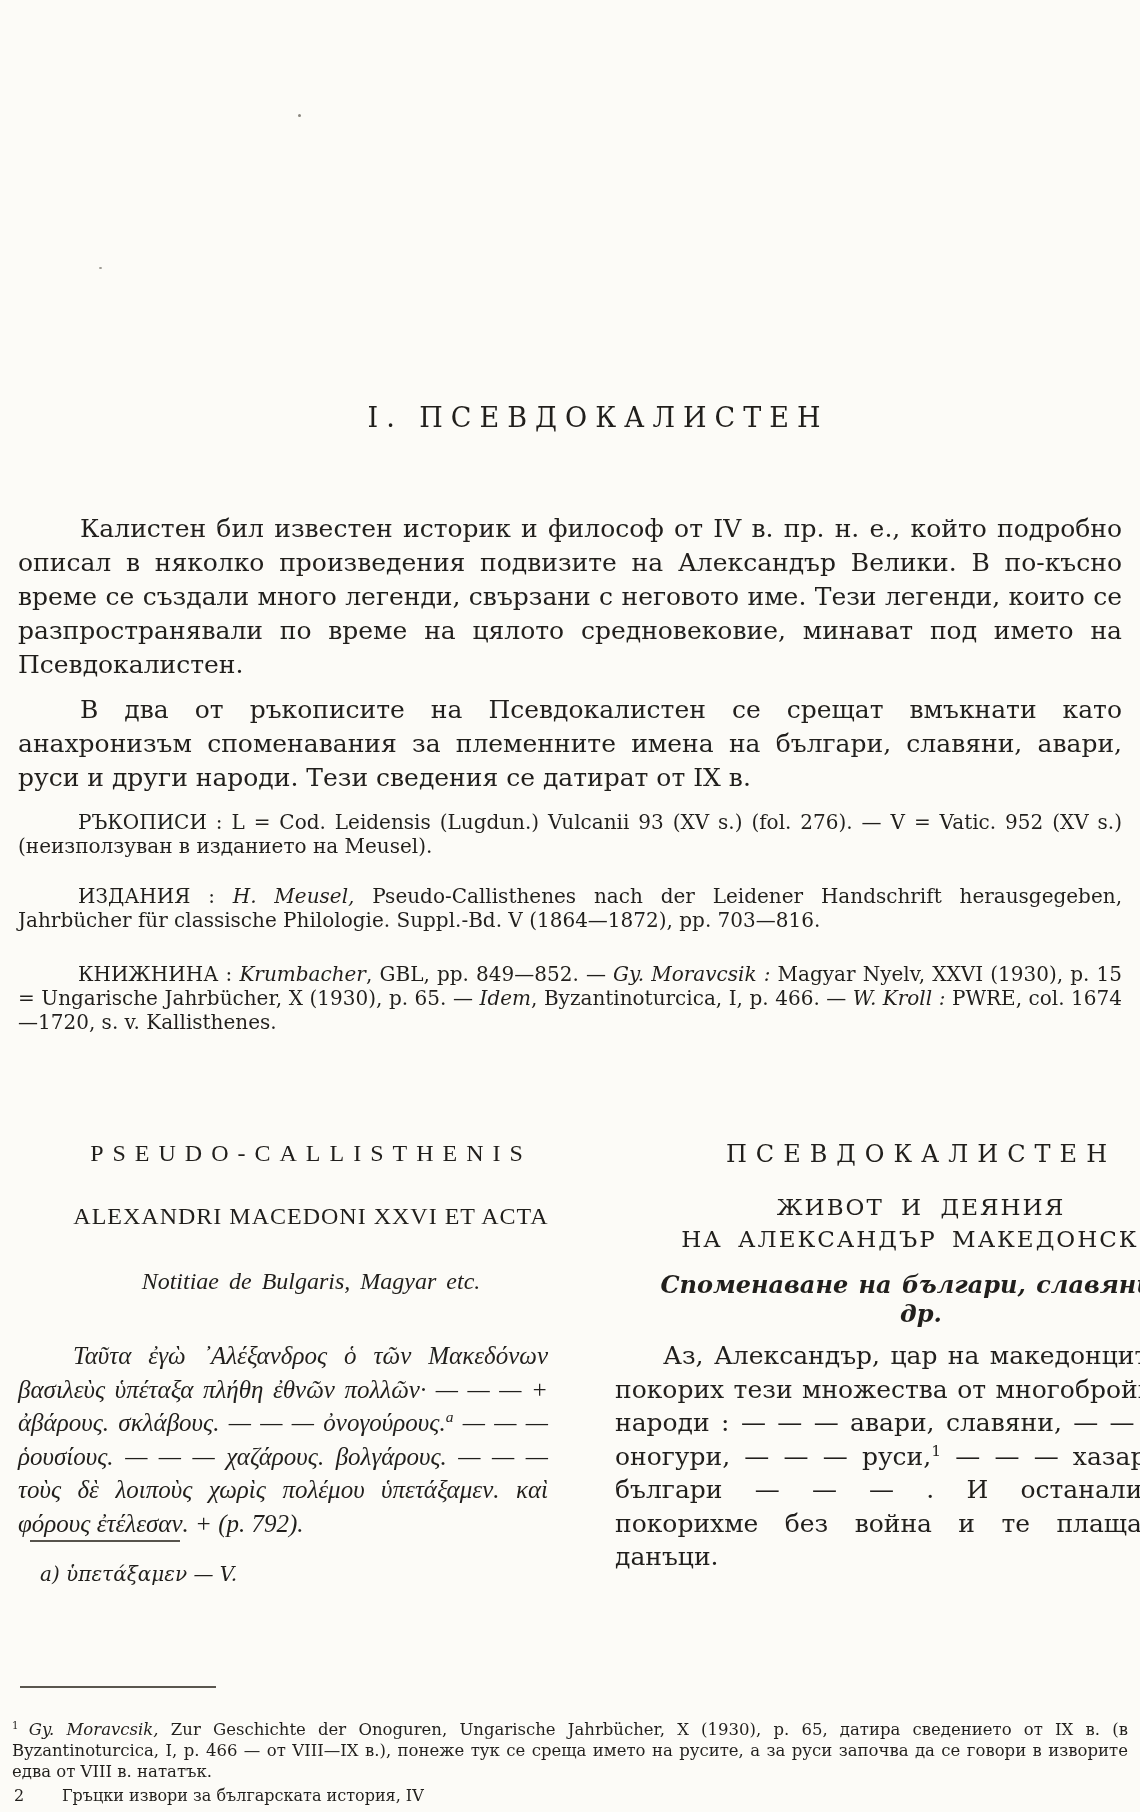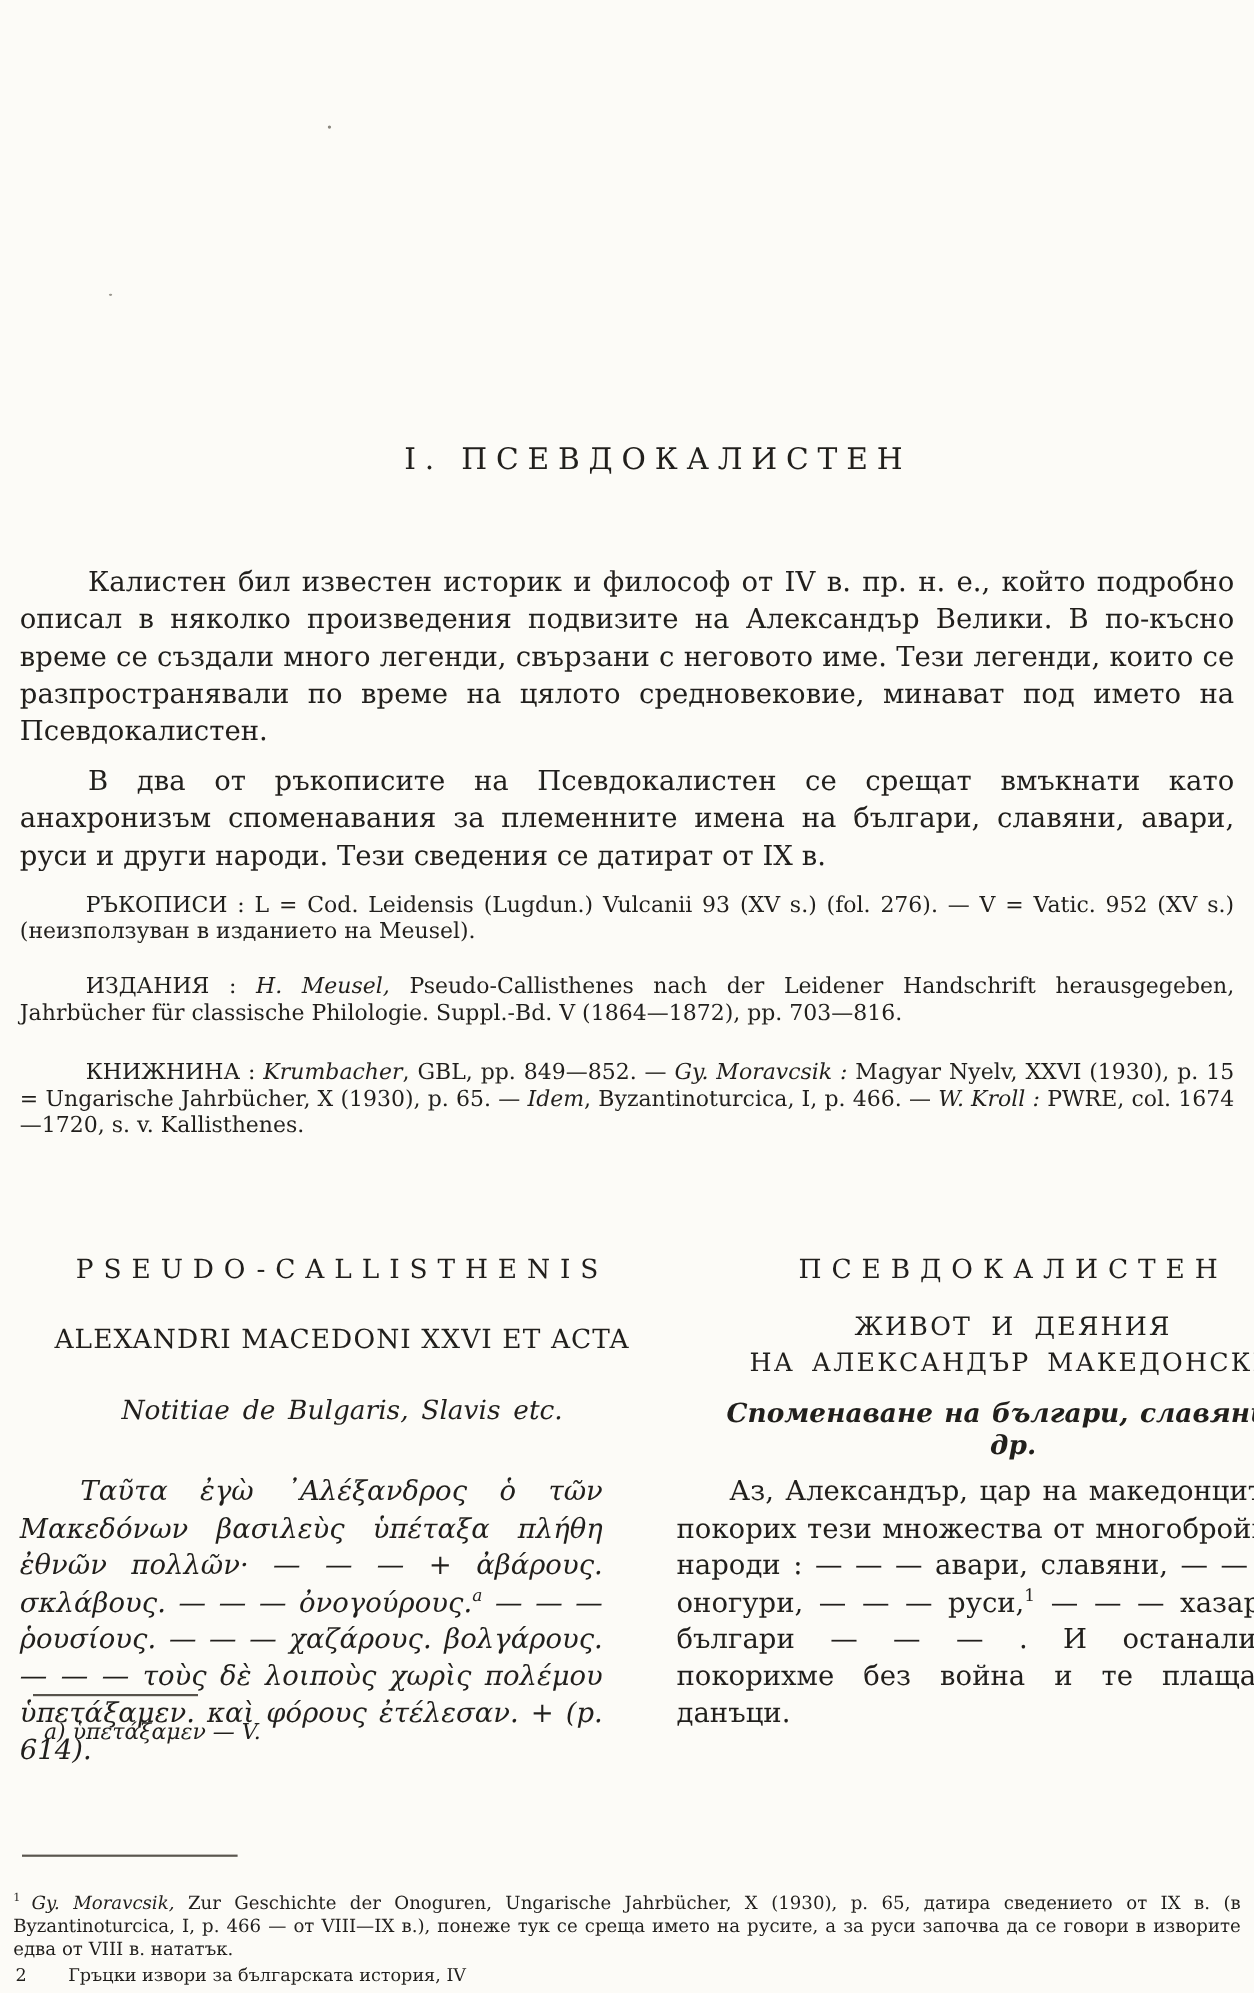--- a/index.html
+++ b/index.html
@@ -27,21 +27,21 @@
   .body-text .indent, .bib .indent, .col-text .indent{display:inline-block;}
   .p1{top:487px;}
   .p2{top:668px;}
   .bib{
     font-size:20px;line-height:24px;
     left:18px;width:1104px;
   }
   .rukopisi{top:790px;}
   .izdaniya{top:864px;}
   .knizhnina{top:942px;}
-  .col-left{left:18px;width:530px;}
+  .col-left{left:18px;width:530px;font-family:Liberation Serif, serif;}
   .col-right{left:572px;width:556px;margin-left:43px;}
   .latin-title{top:1140px;font-size:24px;letter-spacing:9px;white-space:nowrap;}
   .latin-subtitle{top:1203px;font-size:24px;letter-spacing:1px;white-space:nowrap;}
   .latin-note{top:1268px;font-size:24px;font-style:italic;word-spacing:4px;}
   .greek-text{top:1314px;font-size:23px;line-height:33px;font-style:italic;}
   .app-rule{top:1540px;left:30px;width:150px;border-top:2px solid #57534c;}
   .apparatus{top:1562px;left:40px;width:500px;font-size:20px;font-style:italic;}
   .cyr-title{top:1140px;font-size:24px;letter-spacing:9px;white-space:nowrap;}
   .cyr-sub1{top:1194px;font-size:23px;letter-spacing:2px;word-spacing:8px;white-space:nowrap;}
   .cyr-sub2{top:1226px;font-size:23px;letter-spacing:2px;word-spacing:6px;white-space:nowrap;}
@@ -76,23 +76,23 @@
   <p class="abs bib just rukopisi"><span class="indent" style="width:60px"></span><span><span>РЪКОПИСИ : L = Cod. Leidensis (Lugdun.) Vulcanii 93 (XV s.) (fol. 276). — V = Vatic. 952 (XV s.) (неизползуван в изданието на Meusel).</span></span></p>
 
   <p class="abs bib just izdaniya"><span class="indent" style="width:60px"></span><span><span>ИЗДАНИЯ : </span><span style="font-style: italic;">H. Meusel,</span><span> Pseudo-Callisthenes nach der Leidener Handschrift herausgegeben, Jahrbücher für classische Philologie. Suppl.-Bd. V (1864—1872), pp. 703—816.</span></span></p>
 
   <p class="abs bib just knizhnina"><span class="indent" style="width:60px"></span><span><span>КНИЖНИНА : </span><span style="font-style: italic;">Krumbacher</span><span>, GBL, pp. 849—852. — </span><span style="font-style: italic;">Gy. Moravcsik :</span><span> Magyar Nyelv, XXVI (1930), p. 15 = Ungarische Jahrbücher, X (1930), p. 65. — </span><span style="font-style: italic;">Idem</span><span>, Byzantinoturcica, I, p. 466. — </span><span style="font-style: italic;">W. Kroll :</span><span> PWRE, col. 1674—1720, s. v. Kallisthenes.</span></span></p>
 
   <div class="abs col-left latin-title center">PSEUDO-CALLISTHENIS</div>
 
   <div class="abs col-left latin-subtitle center">ALEXANDRI MACEDONI XXVI ET ACTA</div>
 
-  <div class="abs col-left latin-note center">Notitiae de Bulgaris, Slavis etc.</div>
+  <div class="abs col-left latin-note center">Notitiae de Bulgaris, Magyar etc.</div>
 
-  <p class="abs col-left col-text just greek-text"><span class="indent" style="width:55px"></span><span><span>Ταῦτα ἐγὼ ᾽Αλέξανδρος ὁ τῶν Μακεδόνων βασιλεὺς ὑπέταξα πλήθη ἐθνῶν πολλῶν· — — — + ἀβάρους. σκλάβους. — — — ὀνογούρους.</span><sup>a</sup><span> — — — ῥουσίους. — — — χαζάρους. βολγάρους. — — — τοὺς δὲ λοιποὺς χωρὶς πολέμου ὑπετάξαμεν. καὶ φόρους ἐτέλεσαν. + (p. 614).</span></span></p>
+  <p class="abs col-left col-text just greek-text"><span class="indent" style="width:55px"></span><span><span>Ταῦτα ἐγὼ ᾽Αλέξανδρος ὁ τῶν Μακεδόνων βασιλεὺς ὑπέταξα πλήθη ἐθνῶν πολλῶν· — — — + ἀβάρους. σκλάβους. — — — ὀνογούρους.</span><sup>a</sup><span> — — — ῥουσίους. — — — χαζάρους. βολγάρους. — — — τοὺς δὲ λοιποὺς χωρὶς πολέμου ὑπετάξαμεν. καὶ φόρους ἐτέλεσαν. + (p. 792).</span></span></p>
 
   <div class="abs app-rule"></div>
 
   <div class="abs apparatus">a) ὑπετάξαμεν — V.</div>
 
   <div class="abs col-right cyr-title center">ПСЕВДОКАЛИСТЕН</div>
 
   <div class="abs col-right cyr-sub1 center">ЖИВОТ И ДЕЯНИЯ</div>
 
   <div class="abs col-right cyr-sub2 center">НА АЛЕКСАНДЪР МАКЕДОНСКИ</div>

